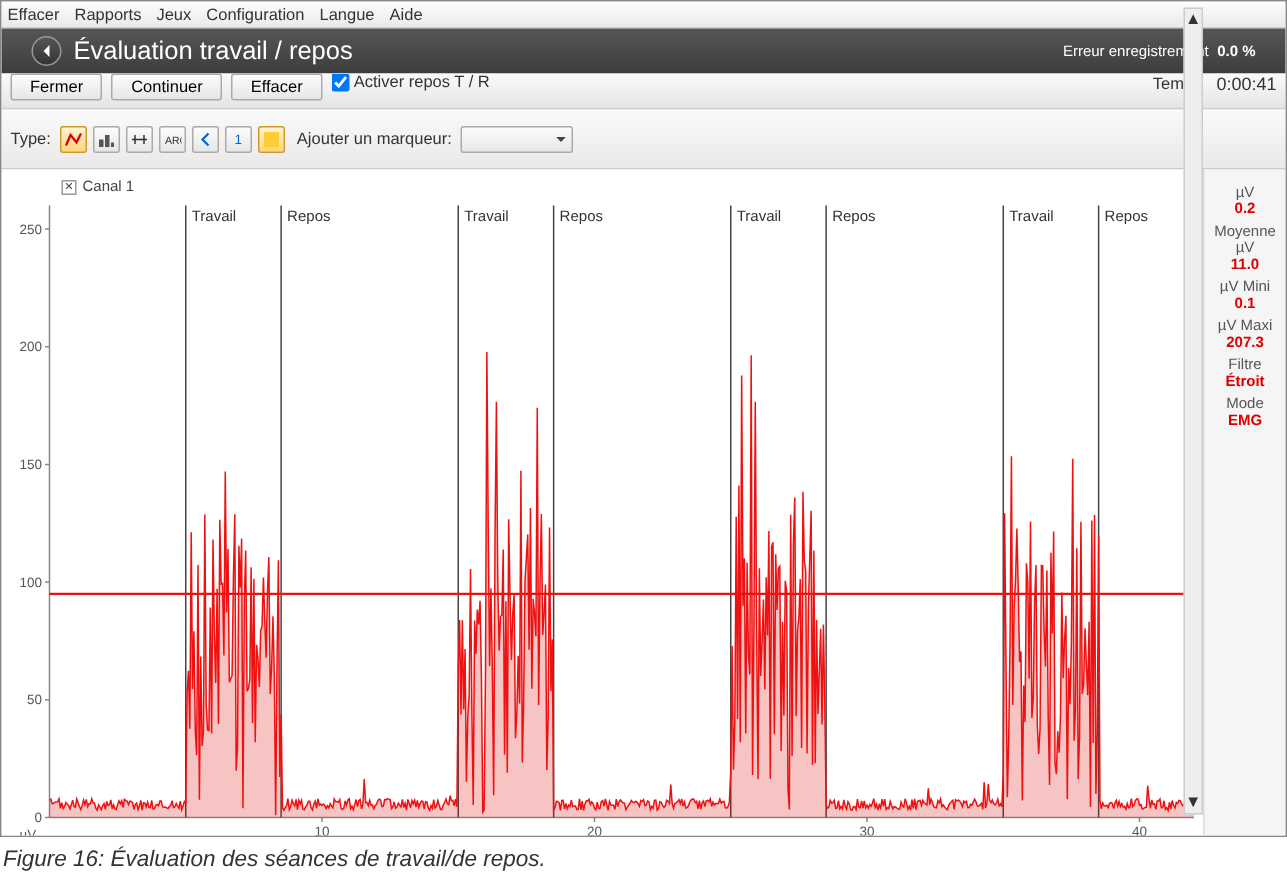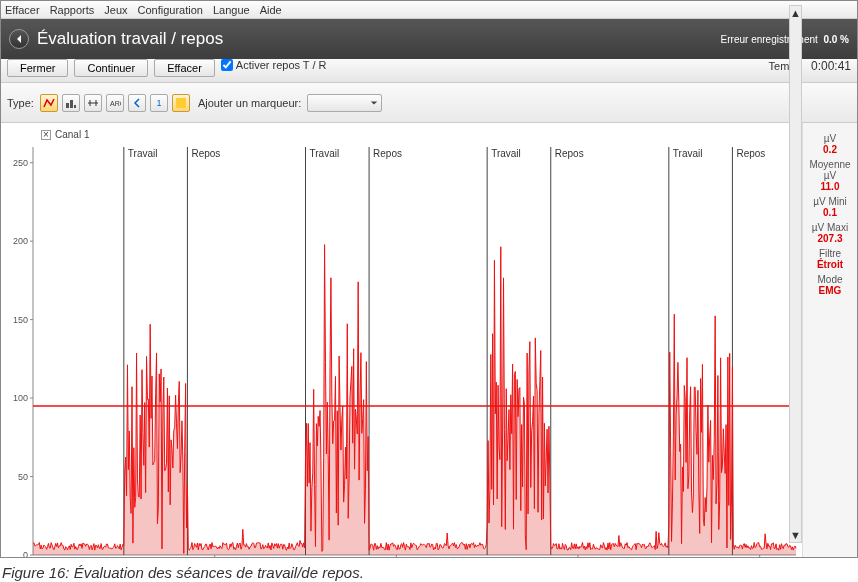--- a/index.html
+++ b/index.html
@@ -1,20 +1,20 @@
 <!DOCTYPE html>
 <html><head>
 <meta charset="utf-8">
 <style>
   * { box-sizing: border-box; margin: 0; padding: 0; }
   body { font-family: "Segoe UI", Tahoma, sans-serif; font-size: 11px; color: #333; background: #fff; }
   .window { width: 858px; height: 558px; border: 1px solid #888; background: #f5f5f5; position: relative; overflow: hidden; }
   .menubar { height: 18px; background: linear-gradient(#fdfdfd,#eaeaea); border-bottom: 1px solid #ccc; padding: 0 4px; display: flex; gap: 10px; align-items: center; font-size: 11px; }
   .menubar span { cursor: default; }
-  .titlebar { height: 40px; background: linear-gradient(#565656,#3d3d3d); color: #fff; display: flex; align-items: center; padding: 0 8px; justify-content: space-between; text-align: right; }
+  .titlebar { height: 30px; background: linear-gradient(#565656,#3d3d3d); color: #fff; display: flex; align-items: center; padding: 0 20px; justify-content: space-between; text-align: right; }
   .titlebar .back { width: 20px; height: 20px; border: 1px solid #999; border-radius: 50%; display: flex; align-items: center; justify-content: center; margin-right: 8px; background: linear-gradient(#555,#333); }
   .titlebar .back svg { width: 10px; height: 10px; fill: #fff; }
   .titlebar h1 { font-size: 17px; font-weight: normal; font-family: "Segoe UI Light","Segoe UI",sans-serif; }
   .titlebar .title-left { display: flex; align-items: center; }
   .titlebar .status { font-size: 10px; }
   .titlebar .status b { font-weight: bold; }
   .toolbar1 { height: 24px; background: linear-gradient(#fafafa,#e5e5e5); border-bottom: 1px solid #ccc; display: flex; align-items: flex-start; padding: 0 6px; gap: 6px; font-size: 11px; }
   .btn { height: 18px; padding: 0 12px; background: linear-gradient(#fdfdfd,#e6e6e6); border: 1px solid #aaa; font-size: 11px; cursor: pointer; border-radius: 2px; }
   .chk { display: flex; align-items: center; gap: 3px; }
   .chk input { width: 12px; height: 12px; }

